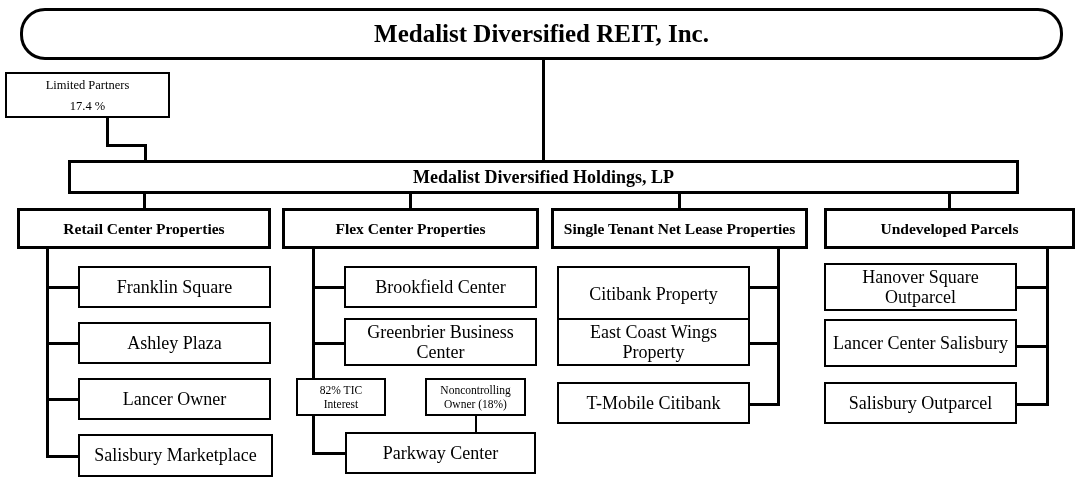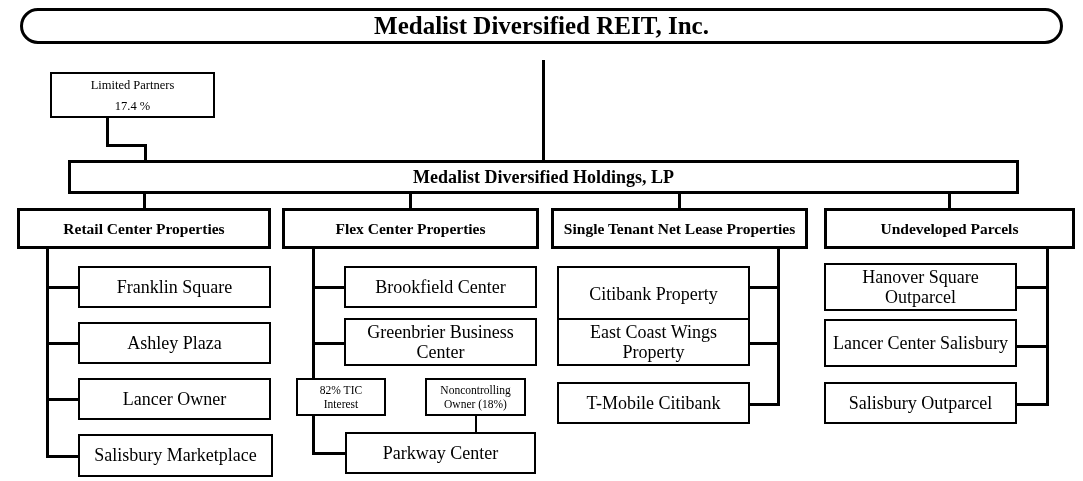--- a/index.html
+++ b/index.html
@@ -61,41 +61,40 @@
     font-weight: normal;
     border-width: 2px;
     line-height: 1.22;
   }
   .n-partners {
     font-size: 12.5px;
     font-weight: normal;
     border-width: 2px;
     flex-direction: column;
     justify-content: center;
-    margin-left: 45px;
   }
   .n-partners .lbl { padding: 0; }
   .n-partners .lbl + .lbl { margin-top: 7px; }
 
   
   .ln {
     position: absolute;
     background: #000000;
     z-index: 1;
   }
   .ln-v { width: 3px; }
   .ln-h { height: 3px; }
   .ln-thin.ln-v { width: 2px; }
 </style>
 </head>
 <body>
 
 <div id="chart-root">
 
-  <div class="node n-root" style="left:20px; top:8px; width:1043px; height:36px;border-radius:25px;">
+  <div class="node n-root" style="left:20px; top:8px; width:1043px; height:52px;border-radius:25px;">
     <span class="lbl">Medalist Diversified REIT, Inc.</span>
   </div>
 
   <div class="ln ln-v" style="left:542px; top:60px; width:3px; height:100px;"></div>
 
   <div class="node n-partners" style="left:5px; top:72px; width:165px; height:46px;">
     <span class="lbl">Limited Partners</span>
     <span class="lbl">17.4 %</span>
   </div>
 

